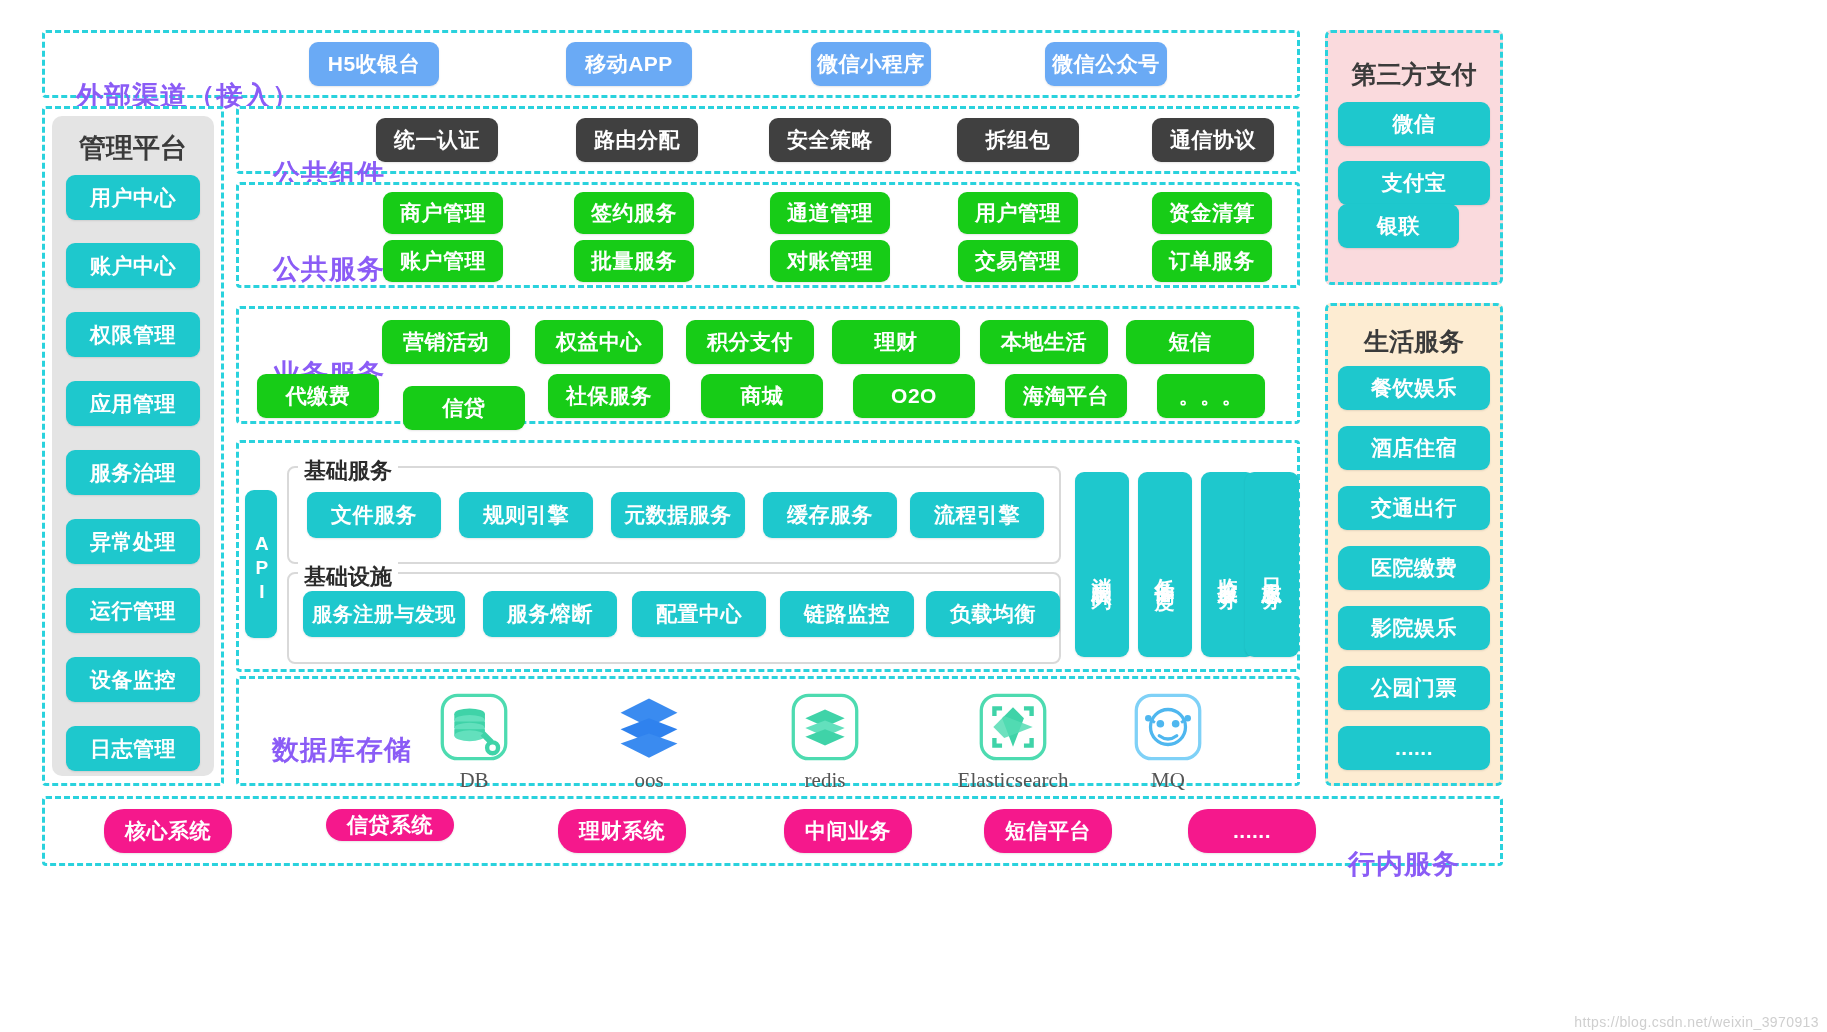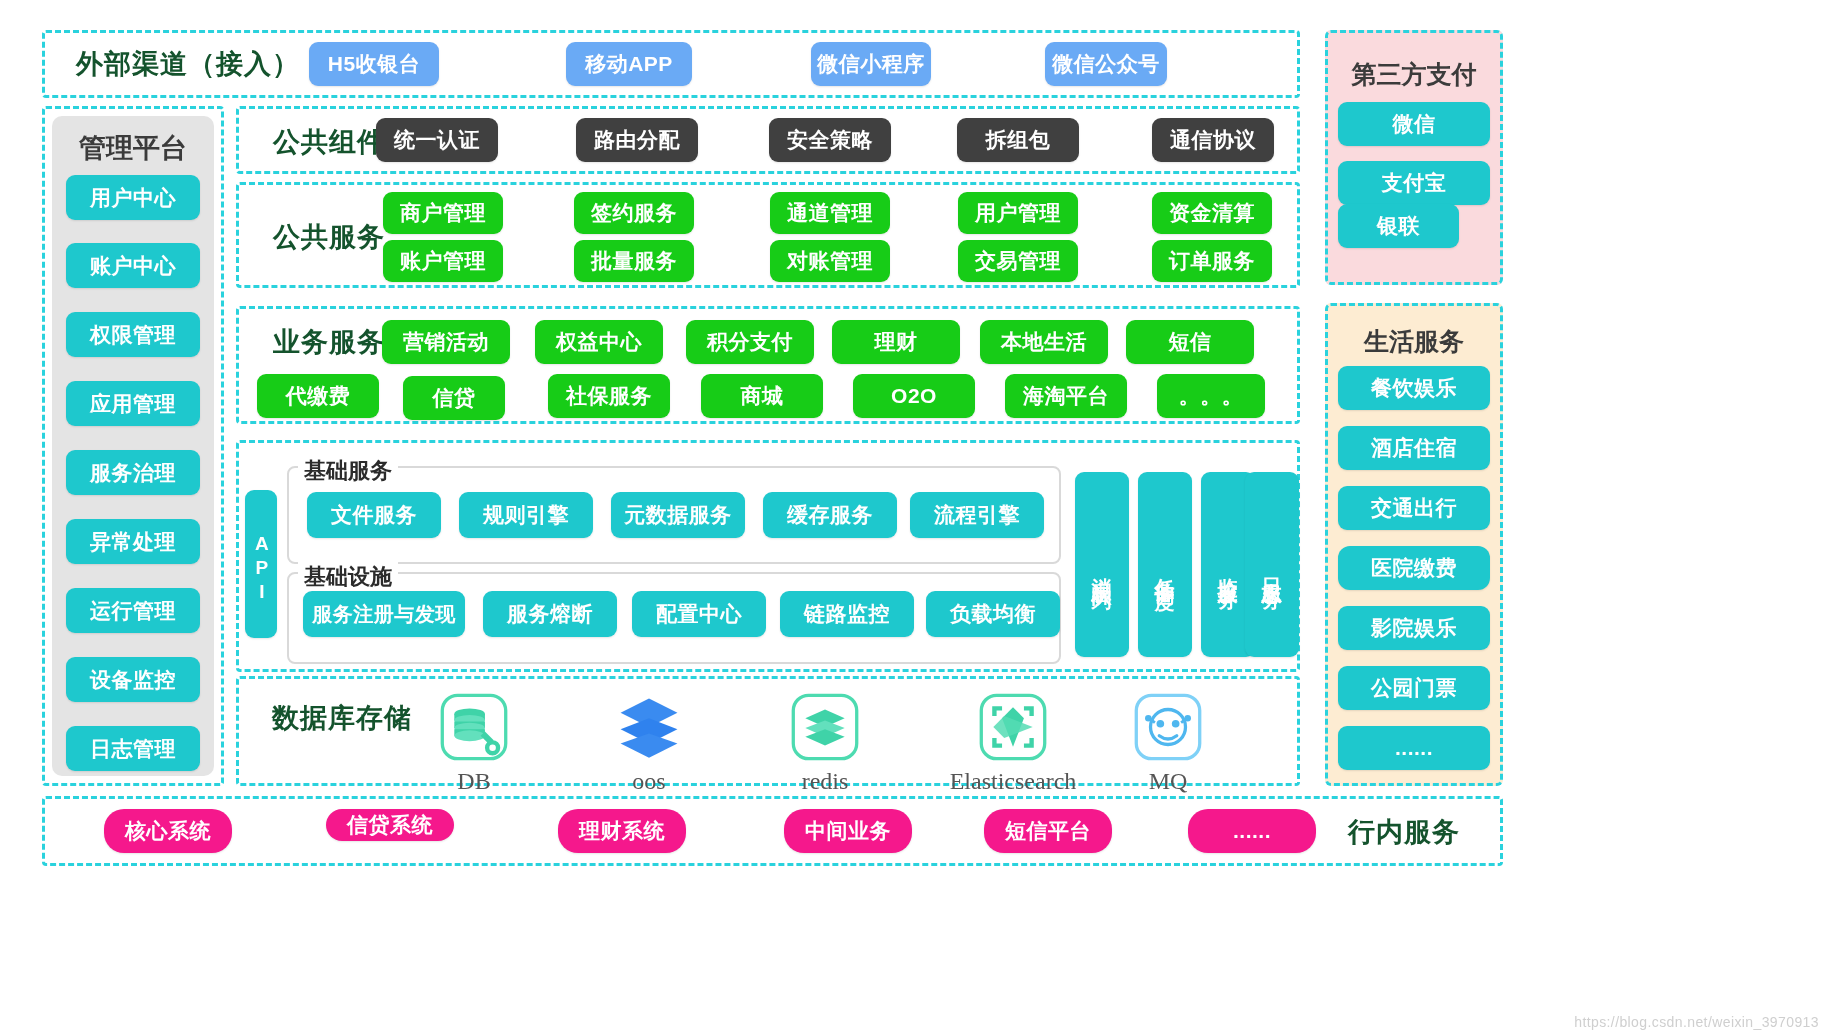--- a/index.html
+++ b/index.html
@@ -24,24 +24,25 @@
     border-radius:8px;
     background:#ffffff;
     box-sizing:border-box;
   }
 
   
   .sec-label{
     position:absolute;
     font-size:27px;
     font-weight:bold;
-    color:#14532d;
+    color:#8b5cf6;
     letter-spacing:1px;
     white-space:nowrap;
     line-height:1.22;
+    margin-top:32px;
   }
   .grp-label{
     position:absolute;
     font-size:22px;
     font-weight:bold;
     color:#2b2b2b;
     background:#ffffff;
     padding:0 6px;
     white-space:nowrap;
   }
@@ -103,21 +104,21 @@
   }
   .panel-title{
     position:absolute;width:100%;text-align:center;
     font-size:25px;font-weight:bold;color:#3b3b3b;
   }
 
   
   .dbitem{position:absolute;text-align:center;}
   .dbicon{width:70px;height:70px;margin:0 auto;display:block;}
   .dbcap{
-    margin-top:6px;font-size:24px;color:#555;
+    margin-top:6px;font-size:21px;color:#555;
     font-family:"Liberation Serif","DejaVu Serif",serif;
   }
 
   .watermark{
     position:absolute;right:8px;bottom:2px;
     font-size:14px;color:#cfcfcf;letter-spacing:.4px;
     font-family:"Liberation Sans",sans-serif;
   }
 </style>
 </head>
@@ -174,21 +175,21 @@
   <div class="sec-label" style="left:273px;top:326px;">业务服务</div>
 
   <div class="pill green" style="left:382px;top:320px;width:128px;height:44px;">营销活动</div>
   <div class="pill green" style="left:535px;top:320px;width:128px;height:44px;">权益中心</div>
   <div class="pill green" style="left:686px;top:320px;width:128px;height:44px;">积分支付</div>
   <div class="pill green" style="left:832px;top:320px;width:128px;height:44px;">理财</div>
   <div class="pill green" style="left:980px;top:320px;width:128px;height:44px;">本地生活</div>
   <div class="pill green" style="left:1126px;top:320px;width:128px;height:44px;">短信</div>
 
   <div class="pill green" style="left:257px;top:374px;width:122px;height:44px;">代缴费</div>
-  <div class="pill green" style="left:403px;top:376px;width:102px;height:44px;">信贷</div>
+  <div class="pill green" style="left:403px;top:386px;width:122px;height:44px;">信贷</div>
   <div class="pill green" style="left:548px;top:374px;width:122px;height:44px;">社保服务</div>
   <div class="pill green" style="left:701px;top:374px;width:122px;height:44px;">商城</div>
   <div class="pill green" style="left:853px;top:374px;width:122px;height:44px;">O2O</div>
   <div class="pill green" style="left:1005px;top:374px;width:122px;height:44px;">海淘平台</div>
   <div class="pill green" style="left:1157px;top:374px;width:108px;height:44px;">。。。</div>
 
   <div class="dashed" style="left:236px;top:440px;width:1064px;height:232px;"></div>
 
   <div class="pill teal vert" style="left:245px;top:490px;width:32px;height:148px;font-size:19px;letter-spacing:3px;">API</div>
 

